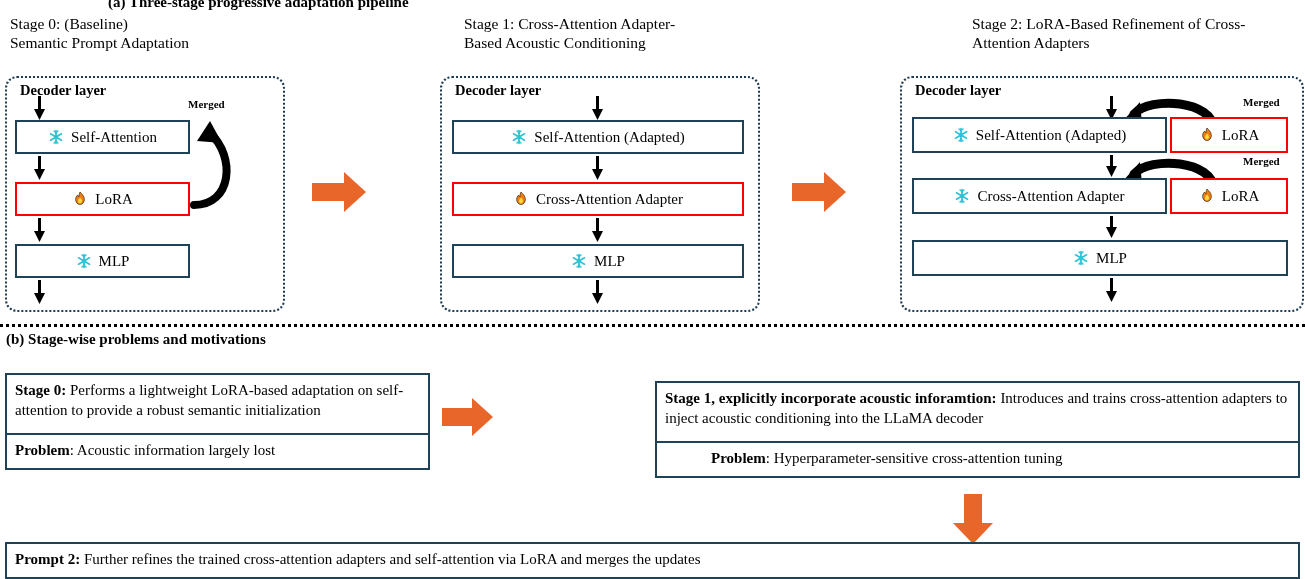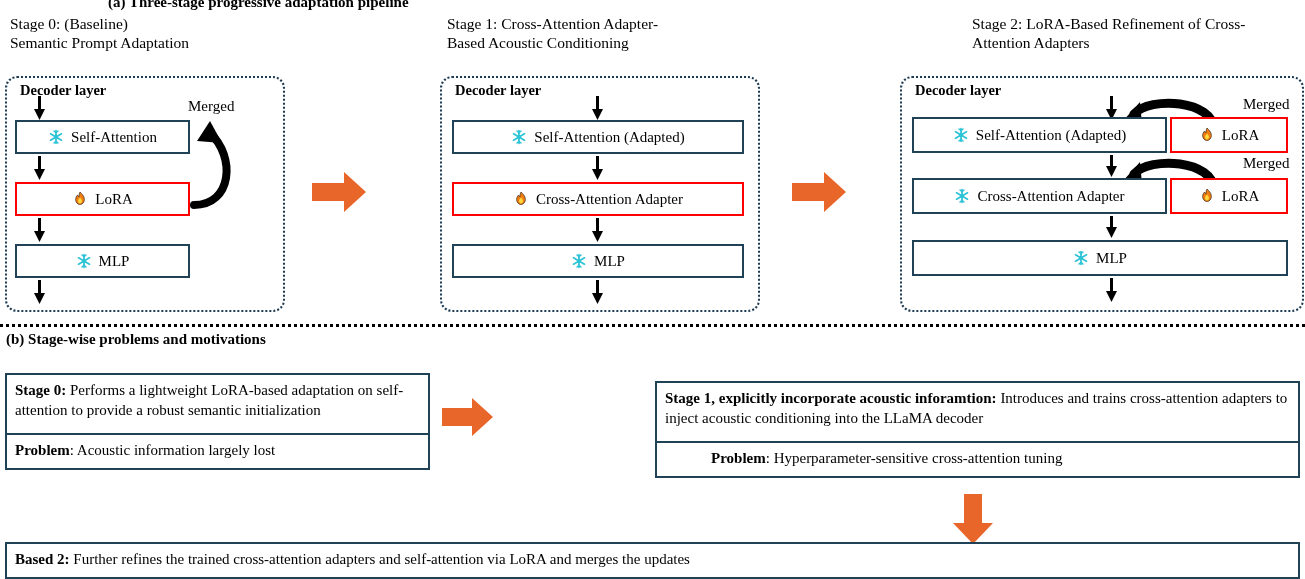--- a/index.html
+++ b/index.html
@@ -24,21 +24,21 @@
   .ico{width:16px;height:16px;flex:0 0 auto;display:inline-block;line-height:0;}
   .ico svg{display:block;width:16px;height:16px;}
 
   
   .varrow{position:absolute;width:13px;}
   .varrow svg{display:block;}
 
   
   .curve{position:absolute;}
   .curve svg{display:block;}
-  .merged-lbl{position:absolute;font-weight:normal;font-size:15px;white-space:nowrap;}
+  .merged-lbl{position:absolute;font-weight:bold;font-size:11px;white-space:nowrap;}
 
   
   .orange-arrow{position:absolute;}
   .orange-arrow svg{display:block;}
 
   
   .divider{position:absolute;left:0;top:324px;width:1305px;height:0;
            border-top:3px dotted #000;}
 
   
@@ -147,21 +147,21 @@
       <polygon points="6.5,24 1,13 12,13" fill="#000"></polygon>
     </svg>
 </div>
 
 <div class="orange-arrow" style="left:310px;top:170px;">
   <svg width="58" height="44" viewBox="0 0 58 44">
     <polygon points="2,13 34,13 34,2 56,22 34,42 34,31 2,31" fill="#e8662a"></polygon>
   </svg>
 </div>
 
-<div class="stage-title" style="left:447px;top:14px;">
+<div class="stage-title" style="left:464px;top:14px;">
   <div>Stage 1: Cross-Attention Adapter-</div>
   <div>Based Acoustic Conditioning</div>
 </div>
 
 <div class="dotted-box" style="left:440px;top:76px;width:316px;height:232px;"></div>
 <div class="decoder-label" style="left:455px;top:82px;">Decoder layer</div>
 
 <div class="varrow" style="left:591px;top:96px;">
   <svg width="13" height="24">
       <line x1="6.5" y1="0" x2="6.5" y2="15" stroke="#000" stroke-width="3"></line>
@@ -413,15 +413,15 @@
 </div>
 
 <div class="orange-arrow" style="left:950px;top:492px;">
   <svg width="46" height="54" viewBox="0 0 46 54">
     <polygon points="14,2 32,2 32,31 43,31 23,52 3,31 14,31" fill="#e8662a"></polygon>
   </svg>
 </div>
 
 <div class="info-card" style="left:5px;top:542px;width:1295px;height:37px;">
   <div class="info-row" style="height:33px;">
-    <b>Based 2:</b><span> Further refines the trained cross-attention adapters and self-attention via LoRA and merges the updates</span>
+    <b>Prompt 2:</b><span> Further refines the trained cross-attention adapters and self-attention via LoRA and merges the updates</span>
   </div>
 </div>
 
 </body></html>

